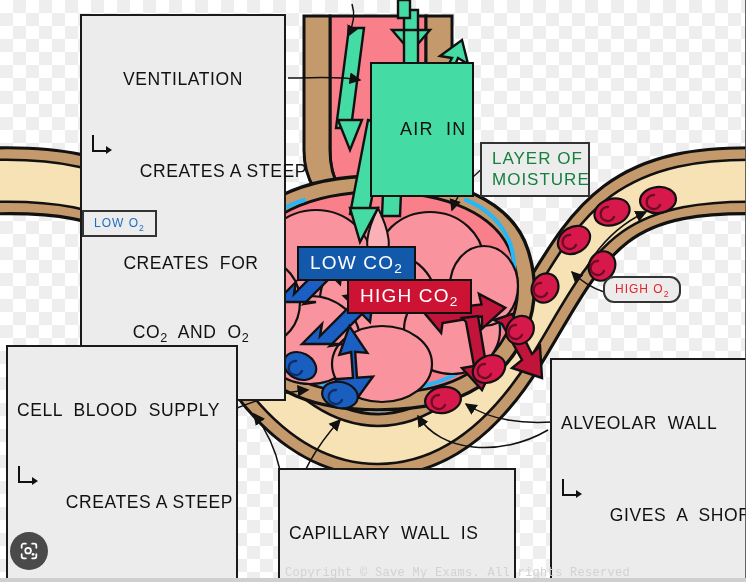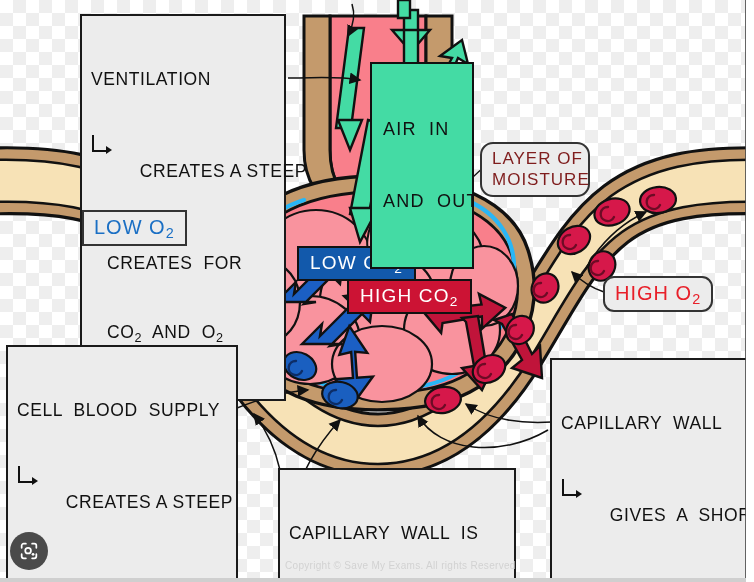--- a/index.html
+++ b/index.html
@@ -52,49 +52,50 @@
   }
   .arrowhook:after{
     content:"";position:absolute;right:-5px;bottom:-4px;
     border-left:6px solid #111;border-top:4px solid transparent;border-bottom:4px solid transparent;
   }
   sub{font-size:.72em;vertical-align:baseline;position:relative;top:4px;}
 
   
   .tag{
     position:absolute;background:#ececec;border:2px solid #333;
-    font-size:20px;letter-spacing:1px;padding:4px 10px 5px 10px;
+    font-size:12px;letter-spacing:1px;padding:4px 10px 5px 10px;
     box-sizing:border-box;white-space:nowrap;
   }
   .tag.blue{color:#1a6fc4;}
   .tag.red{color:#e8202a;border-radius:11px;}
-  .tag.dark{color:#7f1d1d;font-size:17px;line-height:21px;border-radius:13px;}
+  .tag.dark{color:#15803d;font-size:17px;line-height:21px;}
 
   
   .banner{
     position:absolute;color:#fff;font-size:19px;letter-spacing:1.2px;
     padding:4px 11px 5px 11px;border:2px solid #111;box-sizing:border-box;white-space:nowrap;
     font-weight:400;
   }
   .banner.lowco2{background:#1259ab;}
   .banner.highco2{background:#cc1334;}
 
   .airbox{
     position:absolute;background:#44dba4;border:2px solid #111;
     color:#111;font-size:18px;line-height:24px;letter-spacing:1.2px;
-    padding:5px 10px 6px 11px;box-sizing:border-box;white-space:pre;
+    padding:5px 10px 6px 28px;box-sizing:border-box;white-space:pre;
   }
 
   #lens-btn{
     position:absolute;left:10px;bottom:12px;width:38px;height:38px;border-radius:50%;
     background:#4a4a4a;display:flex;align-items:center;justify-content:center;cursor:pointer;
   }
   #copyright{
-    position:absolute;left:285px;bottom:11px;font-size:10px;color:#d2d2d2;letter-spacing:.3px;
+    position:absolute;left:285px;bottom:2px;font-size:12px;color:#d2d2d2;letter-spacing:.3px;
     white-space:nowrap;
+    font-family:Liberation Mono, monospace;
   }
 </style>
 </head>
 <body>
 
 <div id="stage">
 
   <svg id="art" viewBox="0 0 754 582" xmlns="http://www.w3.org/2000/svg">
     <defs>
       <marker id="mk-thin" markerWidth="9" markerHeight="9" refX="7" refY="4.5" orient="auto">
@@ -257,21 +258,21 @@
       <path d="M604,292 C 592,288 582,282 572,272" marker-end="url(#mk-thin)"></path>
       <path d="M232,410 C 266,396 286,392 308,390" marker-end="url(#mk-thin)"></path>
       <path d="M280,470 C 276,452 268,432 254,414" marker-end="url(#mk-thin)"></path>
       <path d="M290,510 C 300,474 318,444 340,420" marker-end="url(#mk-thin)"></path>
       <path d="M552,422 C 520,424 490,420 466,404" marker-end="url(#mk-thin)"></path>
       <path d="M548,430 C 500,458 440,452 418,416" marker-end="url(#mk-thin)"></path>
       <path d="M586,268 C 600,244 620,224 646,212" marker-end="url(#mk-thin)"></path>
     </g>
   </svg>
 
-  <div class="callout" style="left:80px;top:14px;width:206px;">
+  <div class="callout" style="left:80px;top:14px;width:206px;text-align:center;">
     <span class="hdr">VENTILATION</span>
     <span class="sub">
       <span class="arrowhook"></span><span>CREATES A STEEP</span>
     </span>
     <span style="display:block;padding-left:16px;">CREATES  FOR</span>
     <span style="display:block;padding-left:16px;"><span>CO</span><sub>2</sub><span>  AND  O</span><sub>2</sub></span>
   </div>
 
   <div class="callout" style="left:6px;top:345px;width:232px;">
     <span class="hdr">CELL  BLOOD  SUPPLY</span>
@@ -284,21 +285,21 @@
   </div>
 
   <div class="callout" style="left:278px;top:468px;width:238px;">
     <span class="hdr">CAPILLARY  WALL  IS</span>
     
     
     
   </div>
 
   <div class="callout" style="left:550px;top:358px;width:200px;">
-    <span class="hdr">CAPILLARY  WALL</span>
+    <span class="hdr">ALVEOLAR  WALL</span>
     <span class="sub">
       <span class="arrowhook"></span><span>GIVES  A  SHORT</span>
     </span>
     
     
   </div>
 
   <div class="tag dark" style="left:480px;top:142px;width:110px;text-align:center;">
     <span style="display:block;">LAYER  OF</span>
     <span style="display:block;">MOISTURE</span>
@@ -315,21 +316,20 @@
   <div class="banner lowco2" style="left:297px;top:246px;">
     <span>LOW  CO</span><sub>2</sub>
   </div>
 
   <div class="banner highco2" style="left:347px;top:279px;">
     <span>HIGH  CO</span><sub>2</sub>
   </div>
 
   <div class="airbox" style="left:370px;top:62px;width:104px;">
     <span style="display:block;">AIR  IN</span>
-    <span style="display:block;">AND  OUT</span>
   </div>
 
   <div id="copyright">Copyright © Save My Exams. All rights Reserved</div>
 
   <div id="lens-btn">
     <svg width="22" height="22" viewBox="0 0 24 24">
       <g fill="none" stroke="#ffffff" stroke-width="1.9" stroke-linecap="round">
         <path d="M4 8.5 V6.2 A2.2 2.2 0 0 1 6.2 4 H8.6"></path>
         <path d="M15.4 4 H17.8 A2.2 2.2 0 0 1 20 6.2 V8.5"></path>
         <path d="M20 15.5 V17.8 A2.2 2.2 0 0 1 17.8 20 H15.4"></path>

